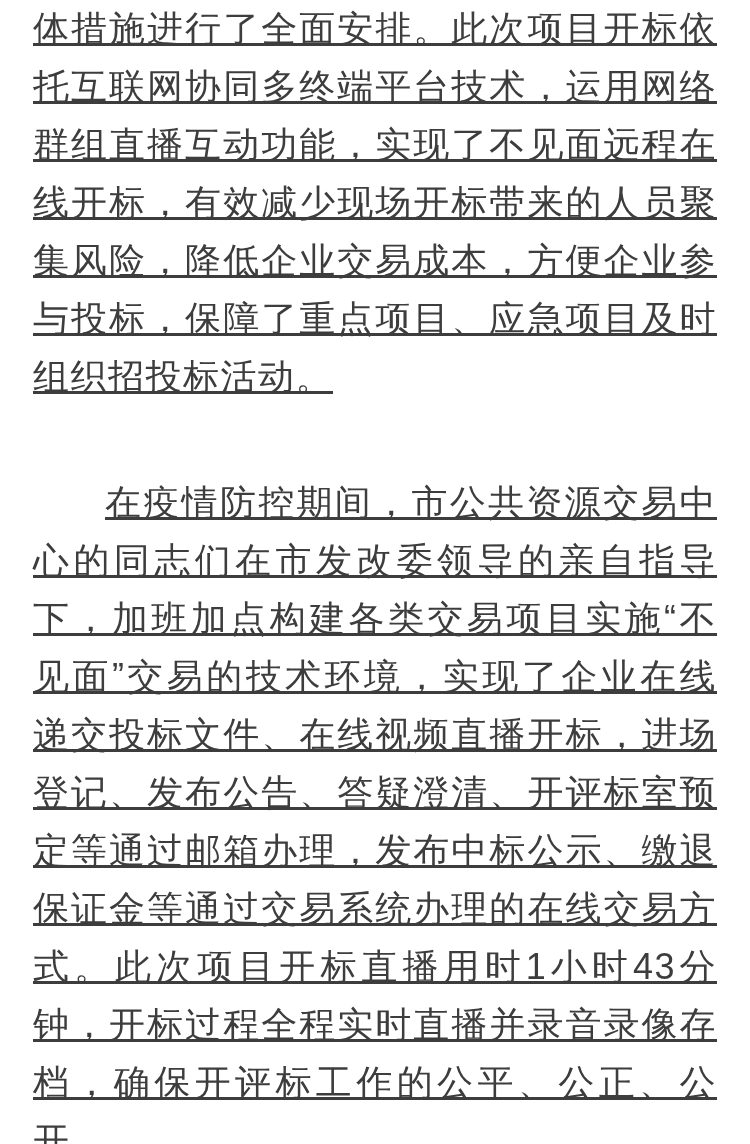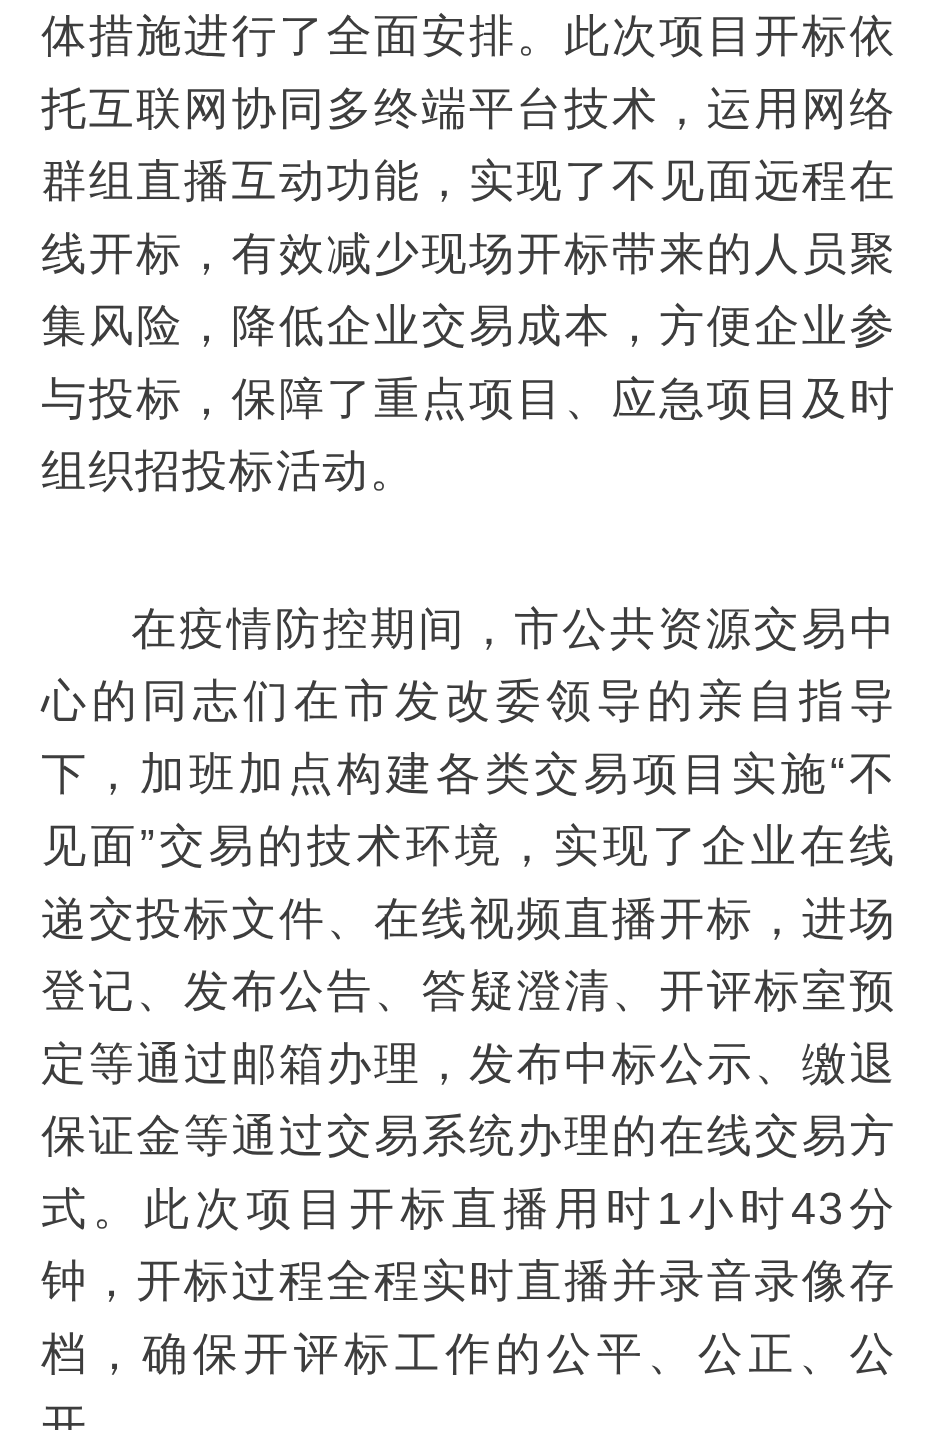--- a/index.html
+++ b/index.html
@@ -21,20 +21,21 @@
     line-height: 58px;
     letter-spacing: 1.5px;
     color: #3d3d3d;
     font-weight: 400;
     text-align: justify;
     text-justify: inter-ideograph;
     word-break: break-all;
   }
   .article p {
     margin: 0;
+    text-decoration: underline;
   }
   .article p.indent {
     text-indent: 2em;
   }
   .article p + p {
     margin-top: 68px;
   }
 </style>
 </head>
 <body>

